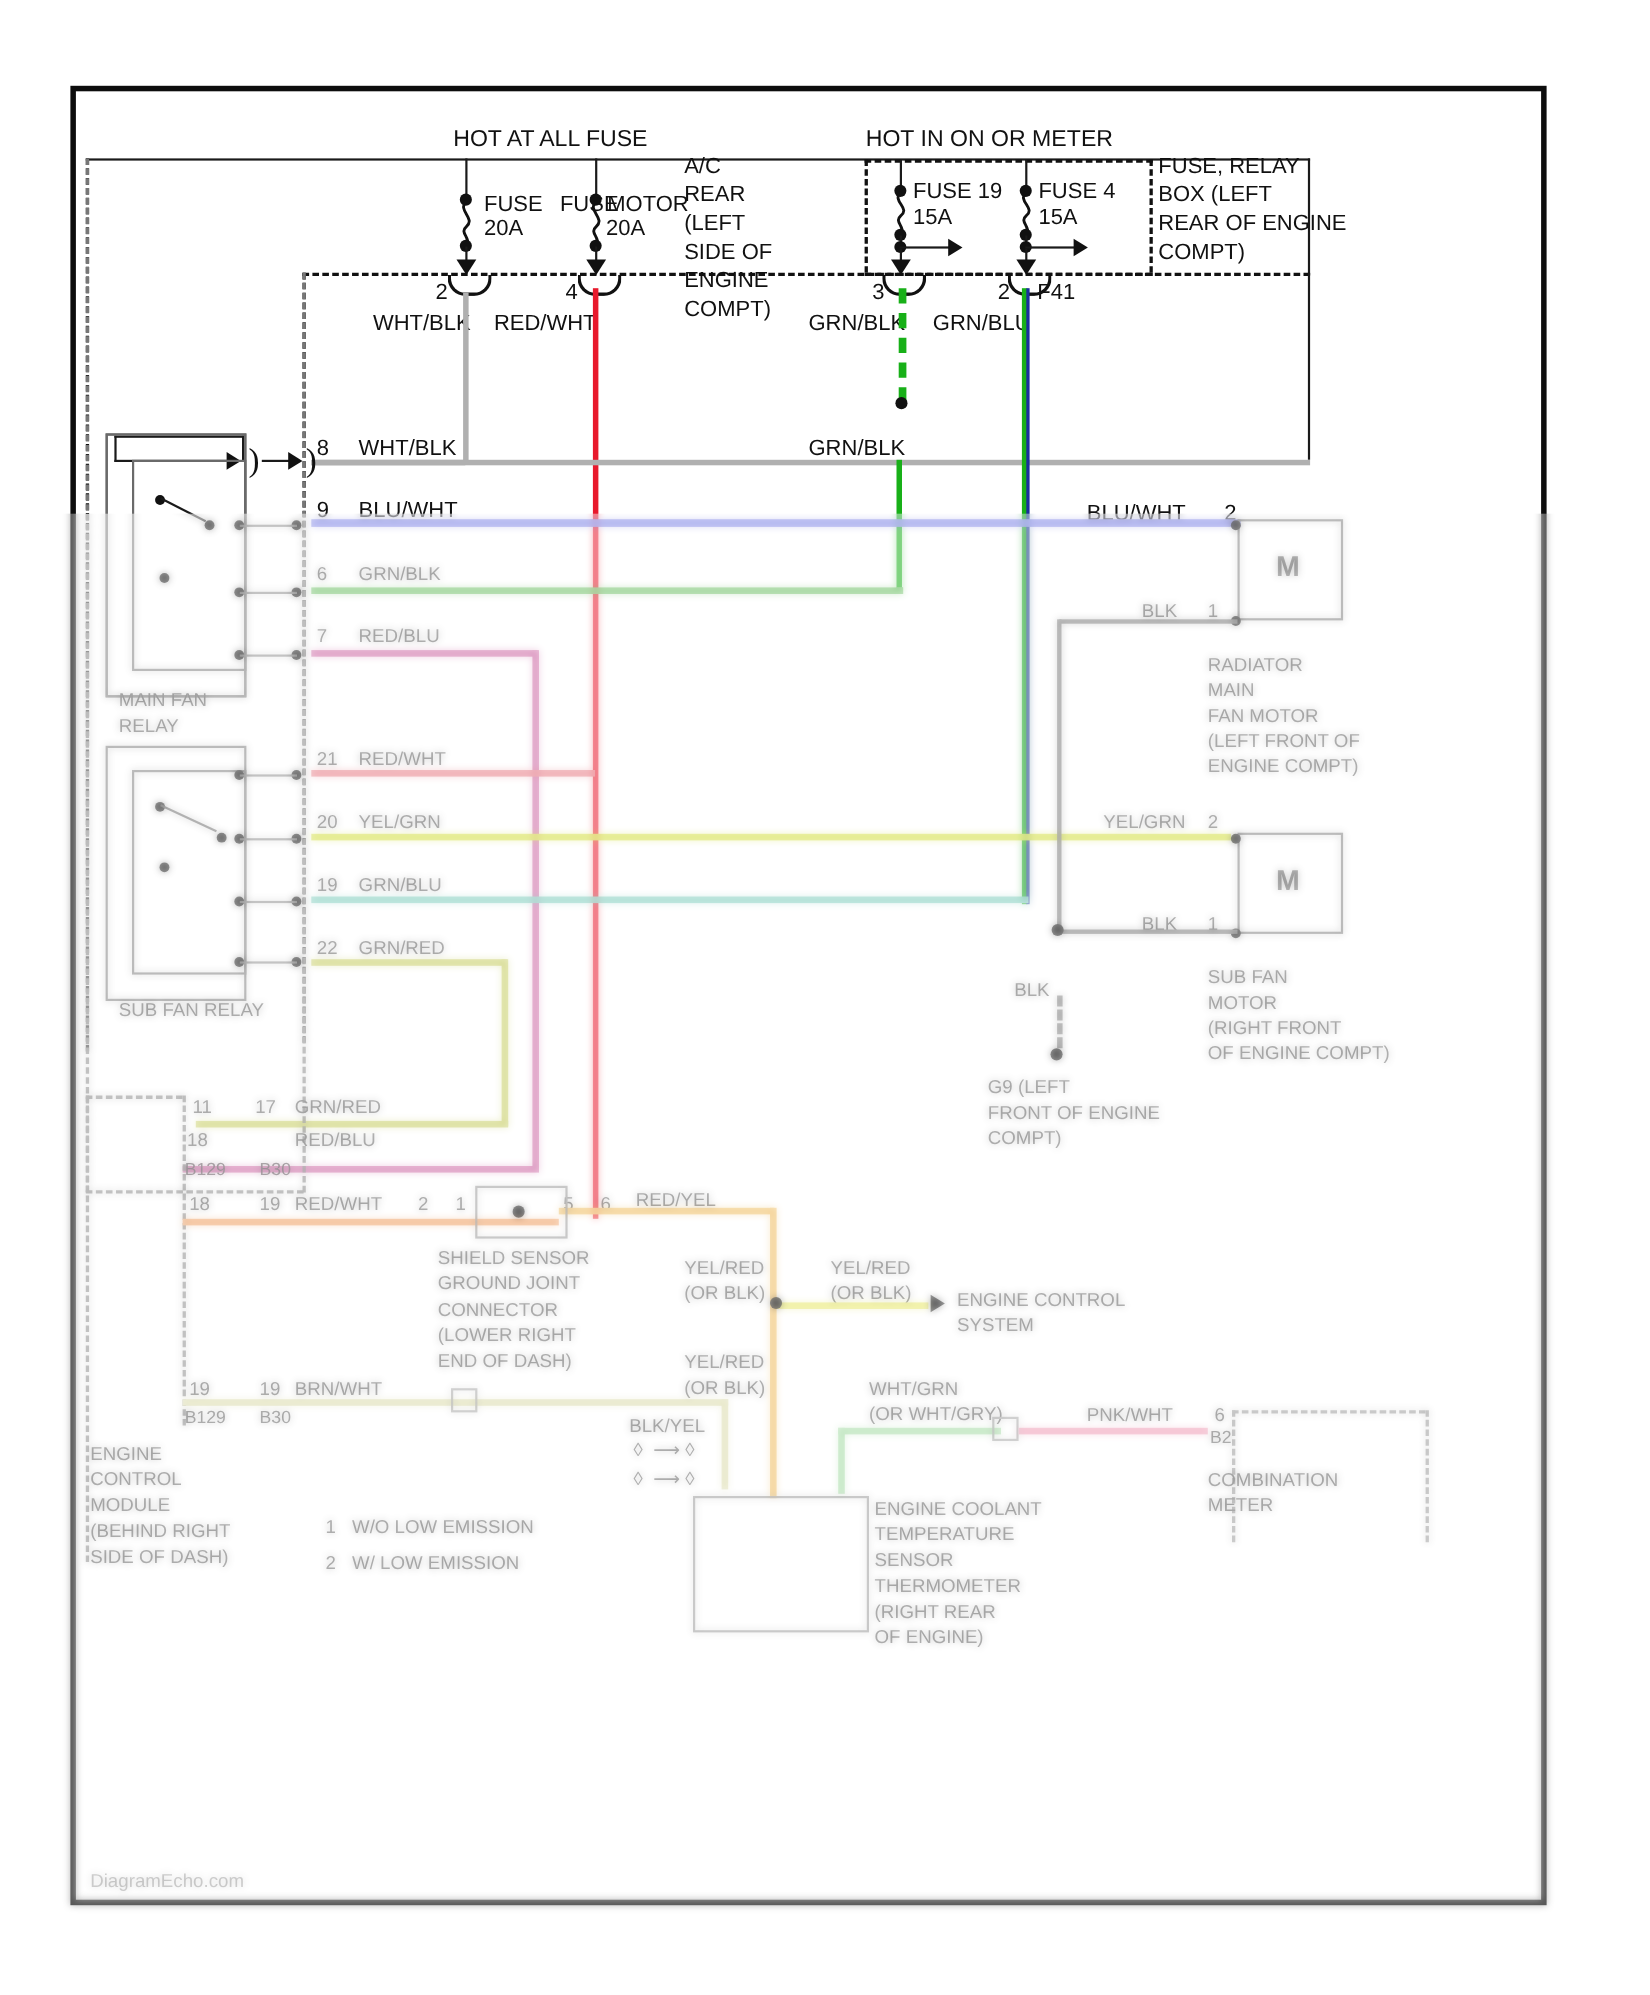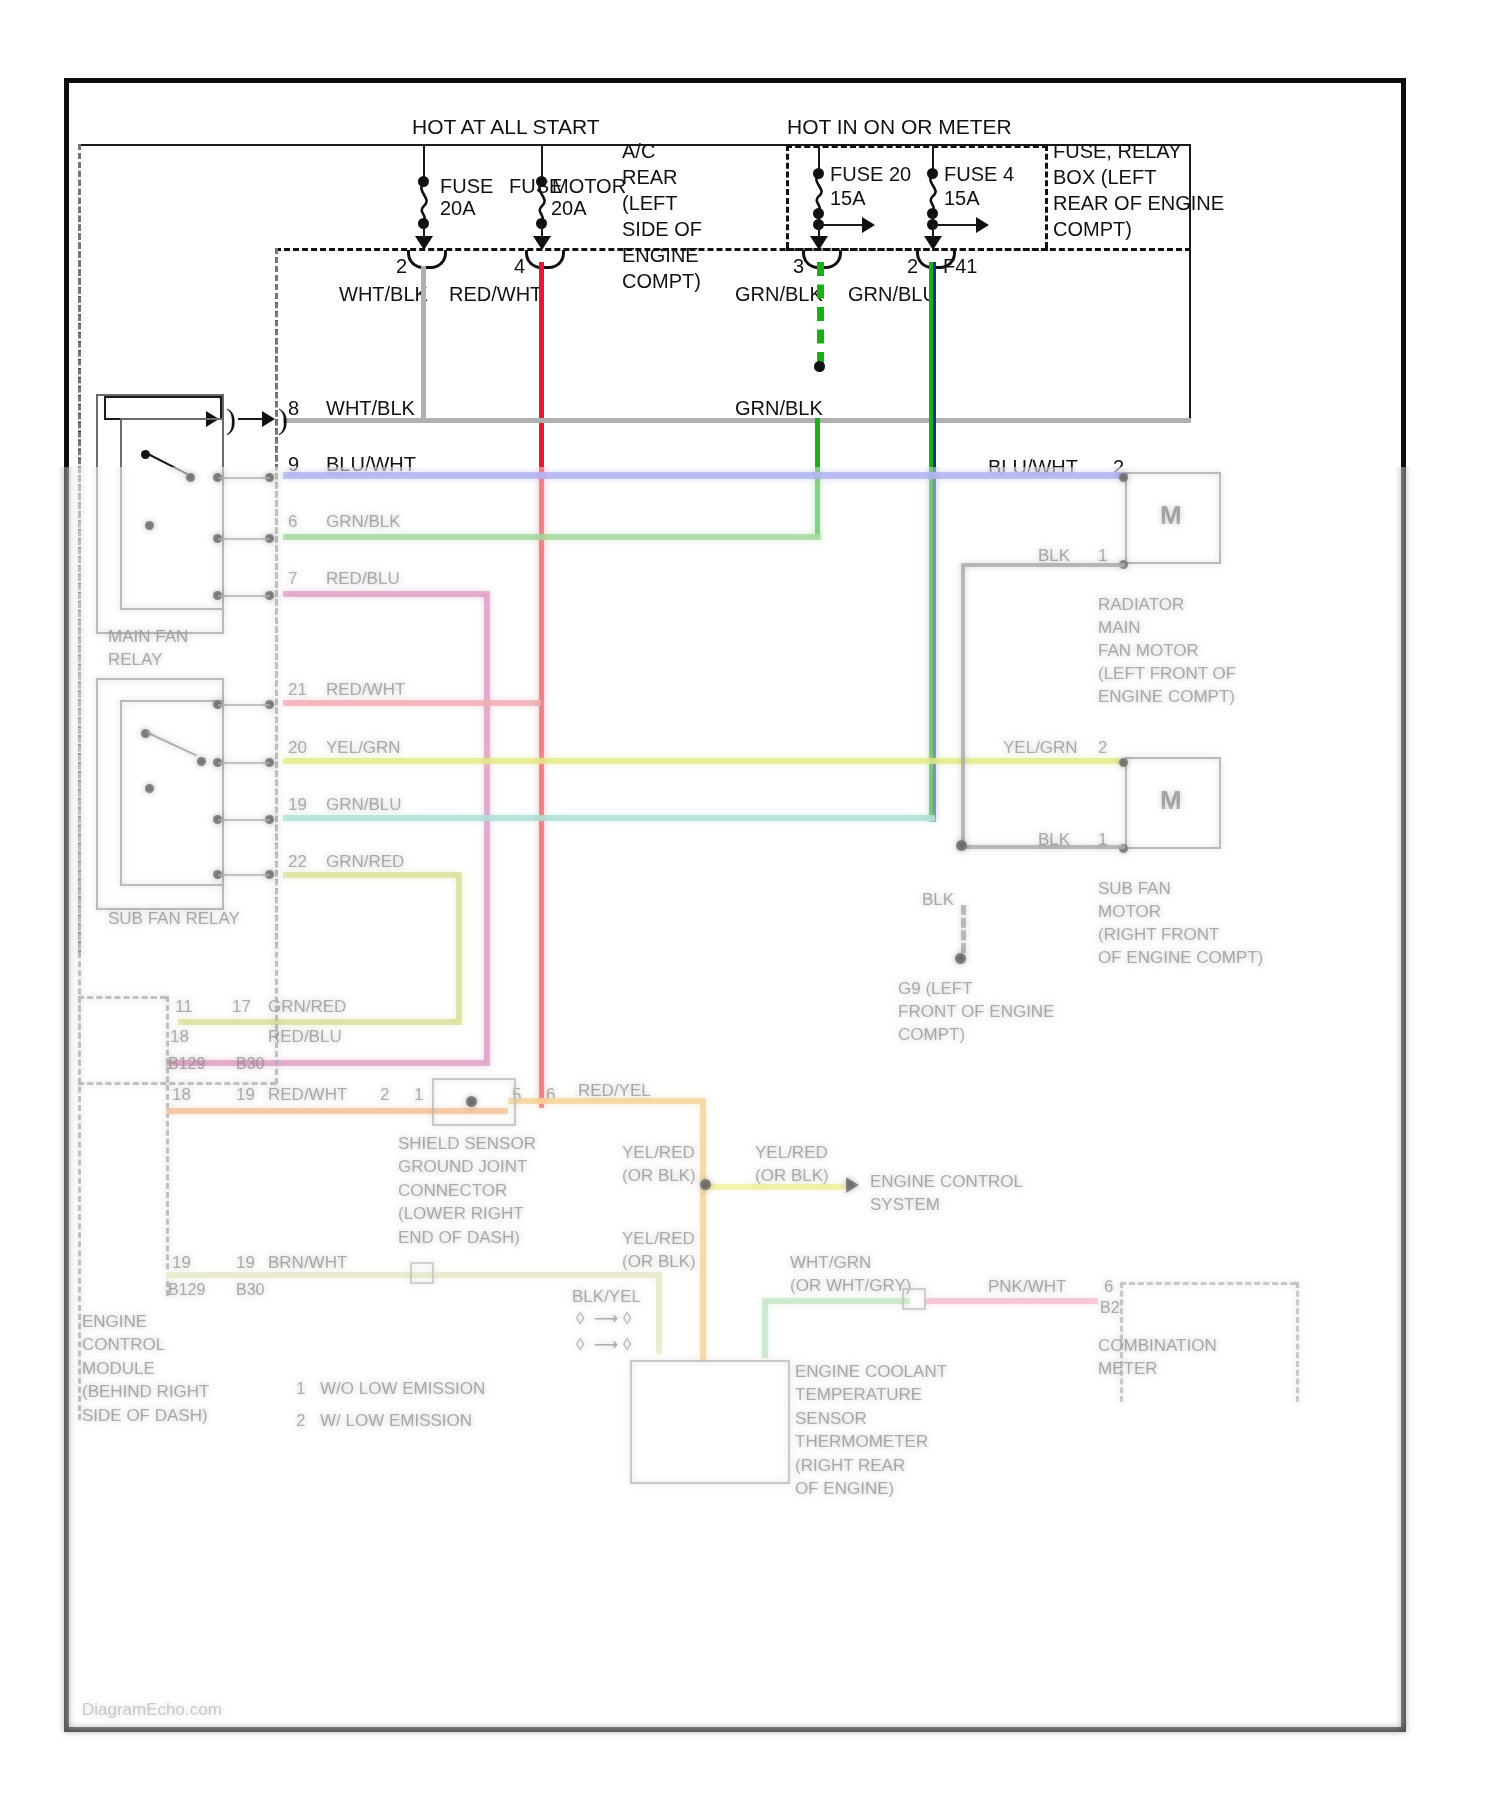--- a/index.html
+++ b/index.html
@@ -65,21 +65,21 @@
 </style>
 </head>
 <body>
 
 <div id="page">
 
   <div id="base">
 
     <div class="frame"></div>
 
-    <div class="lbl big" style="left:412px;top:114px;font-weight:400;">HOT AT ALL START</div>
+    <div class="lbl big" style="left:412px;top:114px;font-weight:400;">HOT AT ALL FUSE</div>
 
     <div class="wire h" style="left:78px;top:144px;width:1113px;"></div>
 
     <div class="dashV" style="left:78px;top:144px;height:812px;"></div>
 
     <div class="wire v" style="left:1189px;top:144px;height:106px;"></div>
 
     <div class="dashH" style="left:275px;top:248px;width:916px;"></div>
     <div class="dashV" style="left:275px;top:248px;height:700px;"></div>
 
@@ -174,21 +174,21 @@
       </svg>
     </div>
     <div class="dot" style="left:813px;top:208px;"></div>
     <div class="wire v" style="left:818px;top:214px;height:14px;"></div>
     <div class="dot" style="left:813px;top:219px;"></div>
     <div class="wire h" style="left:818px;top:224px;width:48px;"></div>
     <div class="arrowR" style="left:862px;top:217px;"></div>
     <div class="wire v" style="left:818px;top:226px;height:12px;"></div>
     <div class="arrowD" style="left:810px;top:236px;"></div>
     <div class="cup" style="left:802px;top:250px;"></div>
-    <div class="lbl" style="left:830px;top:162px;">FUSE 20</div>
+    <div class="lbl" style="left:830px;top:162px;">FUSE 19</div>
     <div class="lbl" style="left:830px;top:186px;">15A</div>
     <div class="lbl" style="left:793px;top:254px;">3</div>
     <div class="lbl" style="left:735px;top:282px;">GRN/BLK</div>
 
     <div class="cdash" style="left:817px;top:262px;height:104px;"></div>
     <div class="dot" style="left:814px;top:361px;"></div>
     <div class="lbl" style="left:735px;top:396px;">GRN/BLK</div>
     <div class="cw v" style="left:815px;top:418px;height:120px;background:#18b018;"></div>
 
     <div class="wire v" style="left:932px;top:145px;height:28px;"></div>

